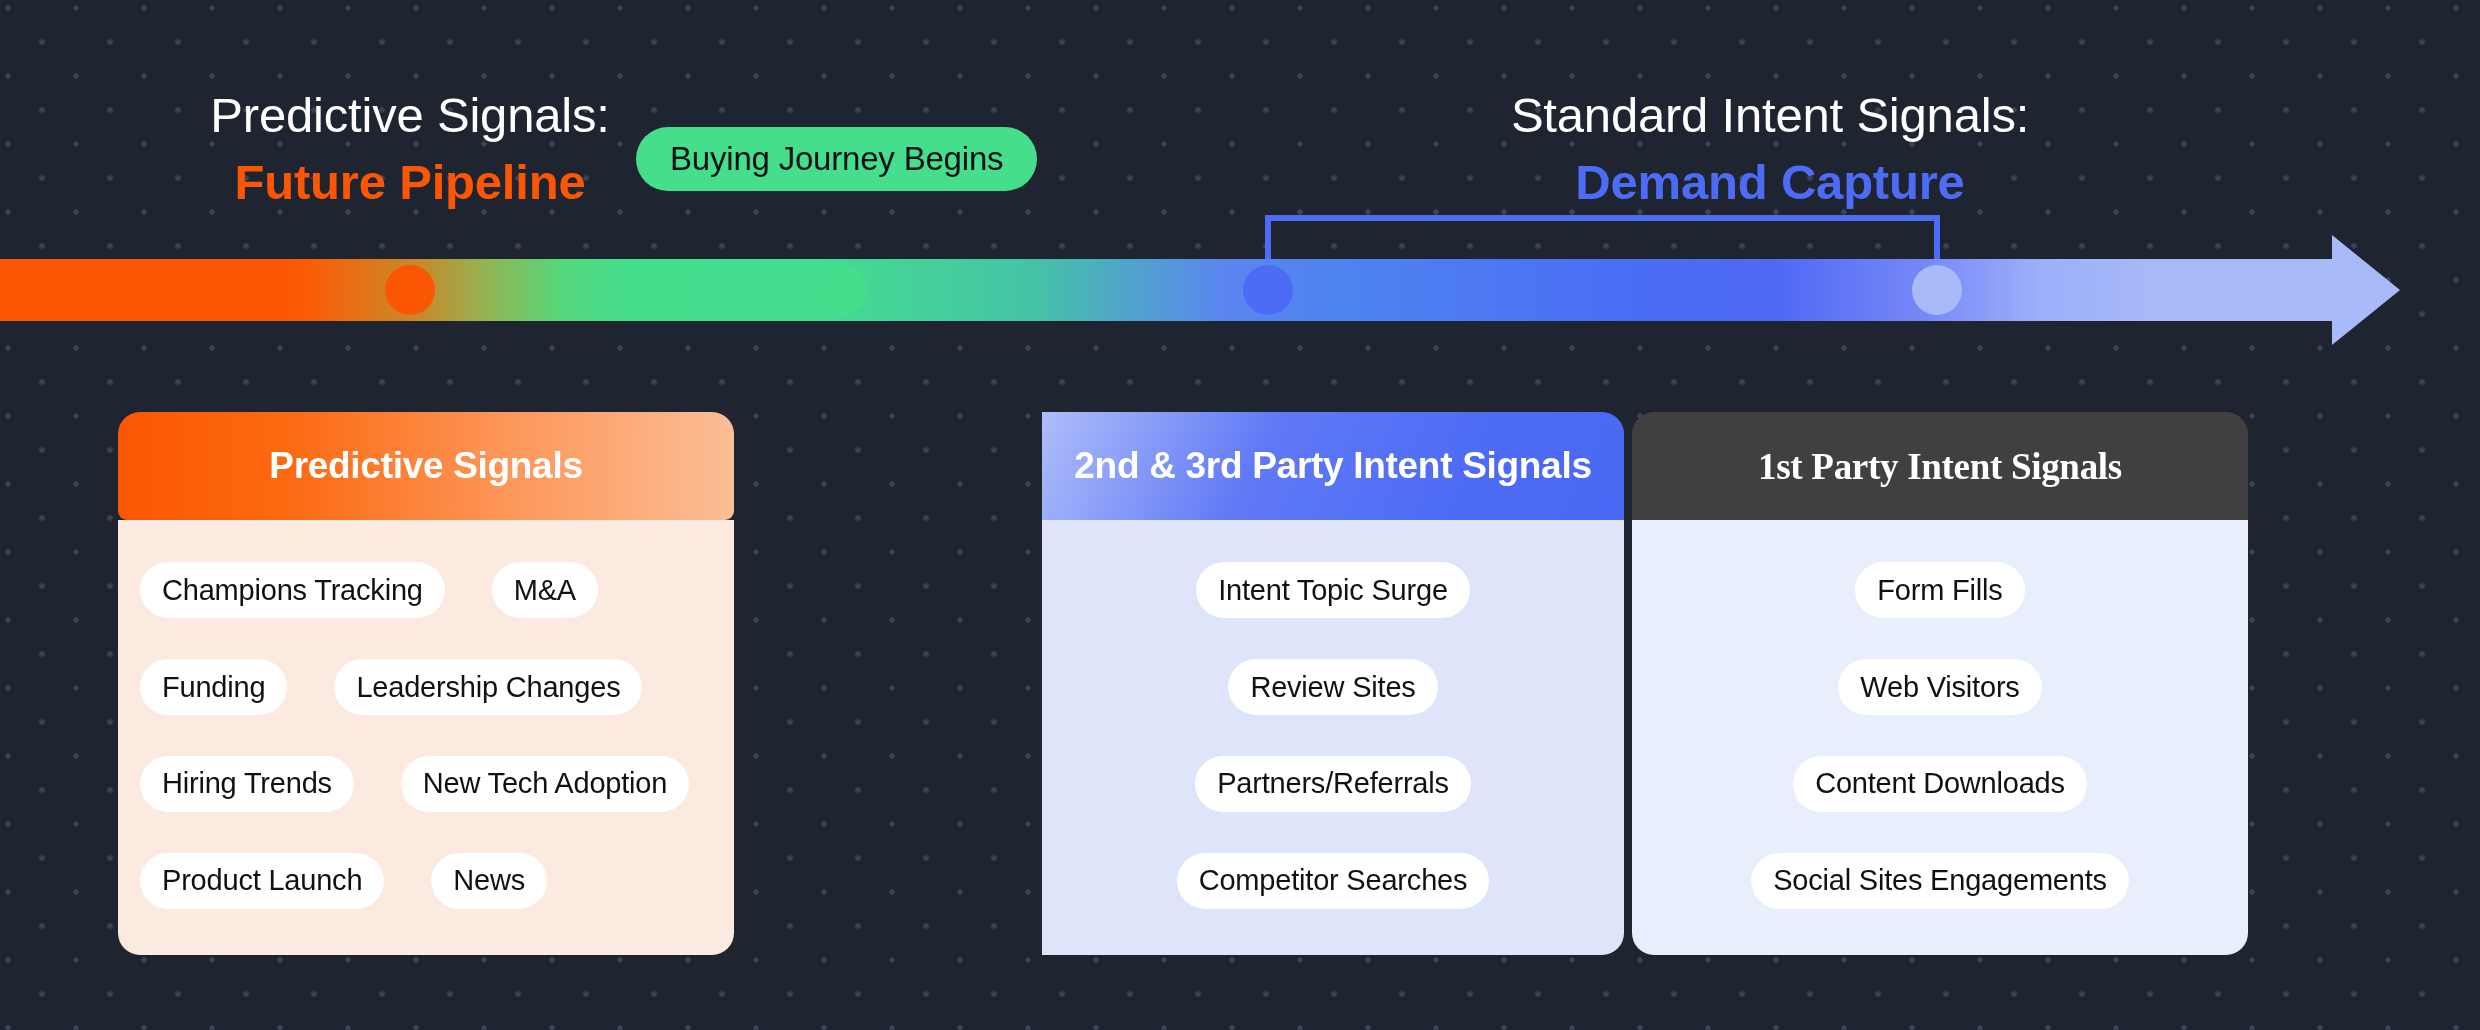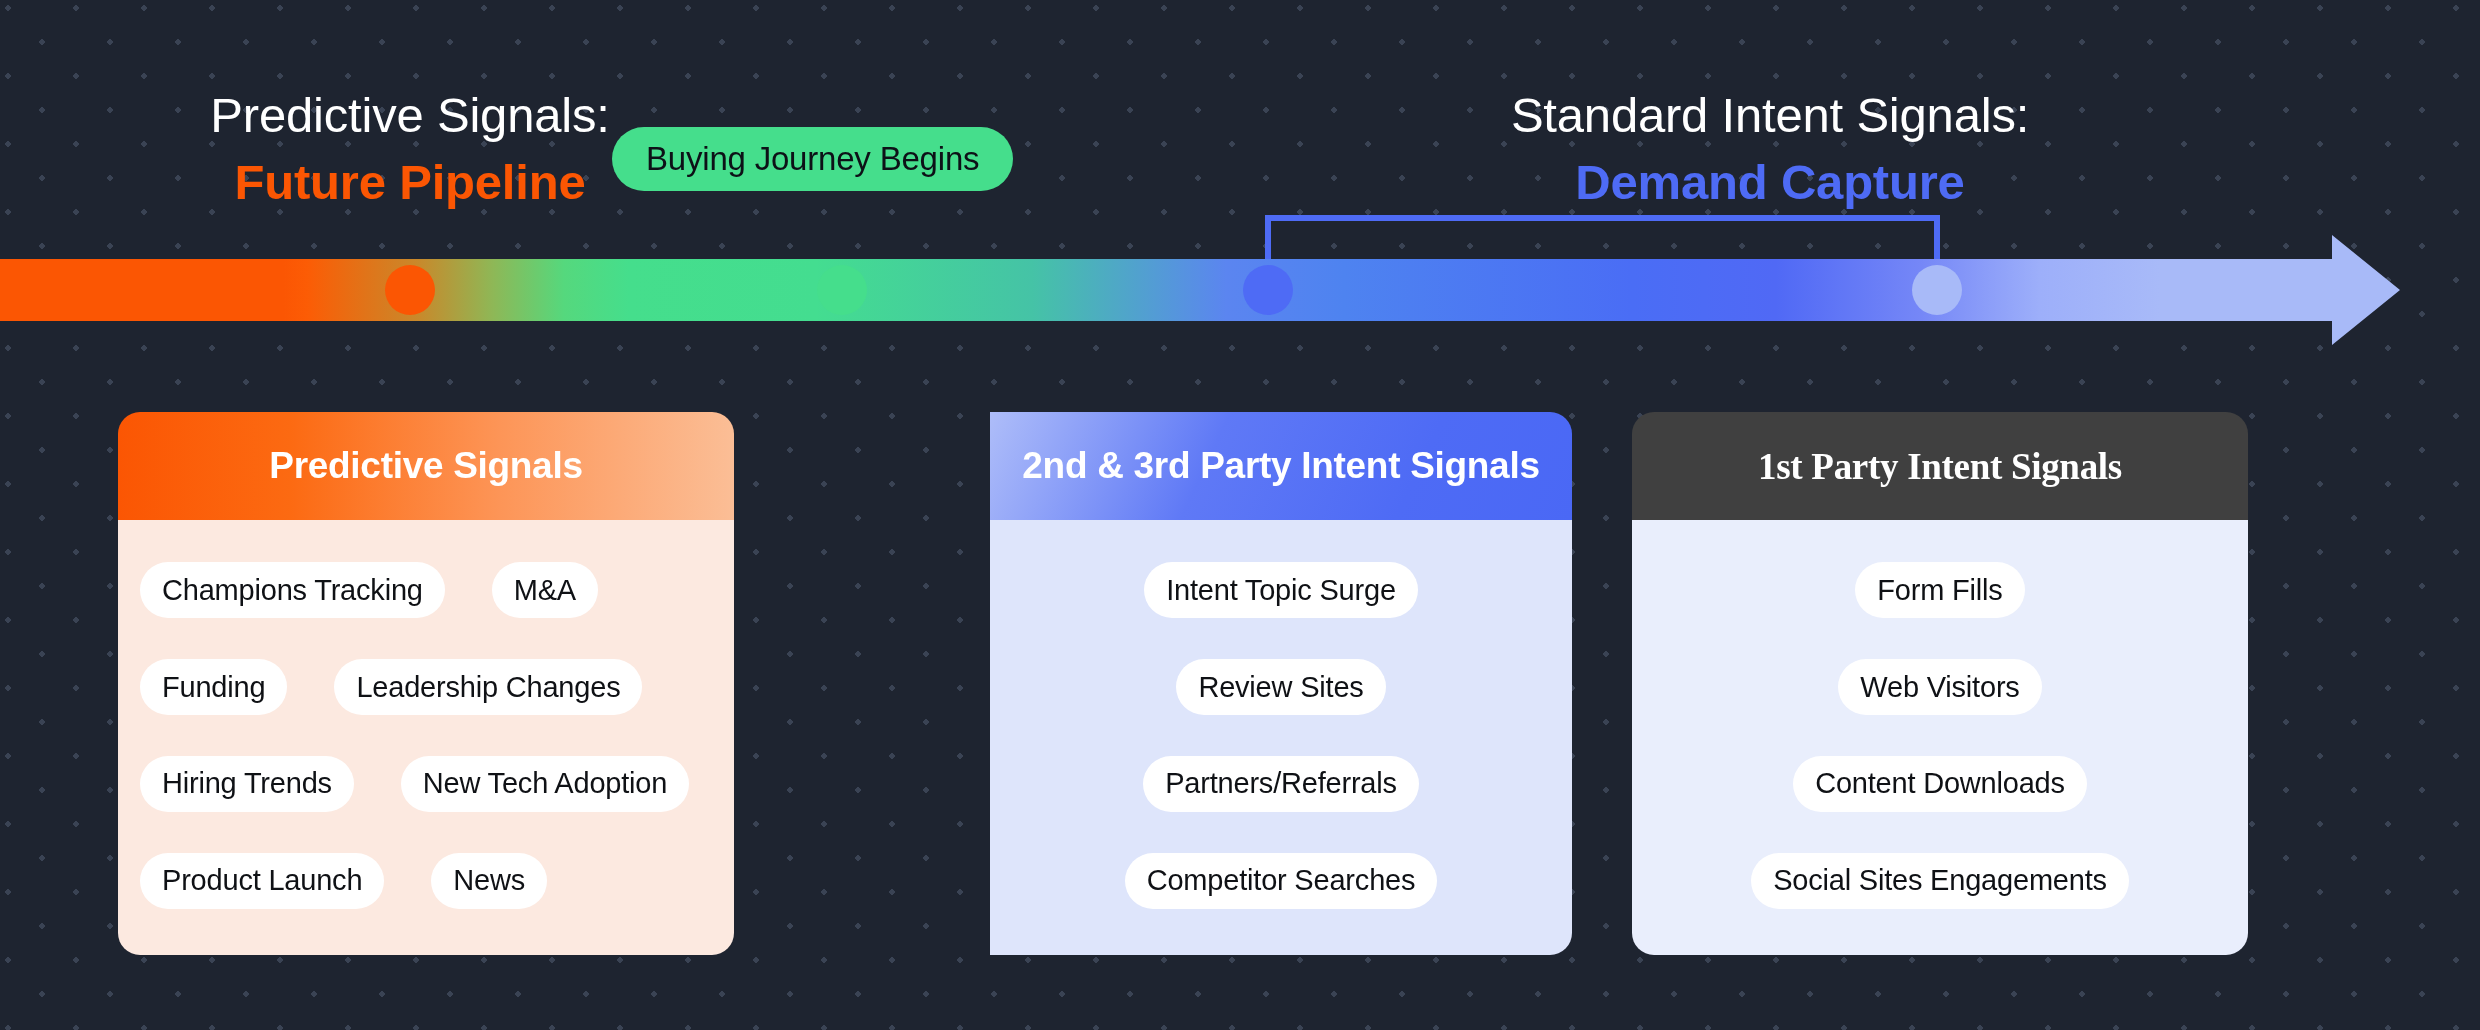--- a/index.html
+++ b/index.html
@@ -63,21 +63,21 @@
 
   #label-predictive { left: 86px; top: 88px; width: 648px; }
   #label-predictive .line2 { color: #FB5603; }
 
   #label-standard { left: 1020px; top: 88px; width: 1500px; }
   #label-standard .line2 { color: #4E6BF5; }
 
   
   #journey-pill {
     position: absolute;
-    left: 612px;
+    left: 636px;
     top: 127px;
     height: 64px;
     padding: 0 34px;
     border-radius: 999px;
     background: #45DE8C;
     color: #0d1117;
     font-size: 33px;
     font-weight: 500;
     display: flex;
     align-items: center;
@@ -138,25 +138,26 @@
     font-size: 29px;
     font-weight: 400;
     letter-spacing: -0.2px;
     white-space: nowrap;
   }
 
   
   #card-predictive { left: 118px; }
   #card-predictive .card-header {
     background: linear-gradient(90deg, #FB5603 0%, #FC6A12 28%, #FD9557 62%, #FBBE96 100%);
+    border-radius: 9px;
   }
   #card-predictive .card-body { background: #FCE9E0; }
 
   
-  #card-second-third { left: 956px; padding-left: 34px; }
+  #card-second-third { left: 1008px; padding-left: 34px; }
   #card-second-third .card-header {
     background: linear-gradient(115deg, #AEBDF9 0%, #5F79F6 38%, #4E6BF5 72%, #4A68F5 100%);
   }
   #card-second-third .card-body { background: #DEE5FB; }
 
   
   #card-first-party { left: 1632px; }
   #card-first-party .card-header { background: #404040; font-family: Liberation Serif, serif; }
   #card-first-party .card-body { background: #E9EEFC; }
 </style>

